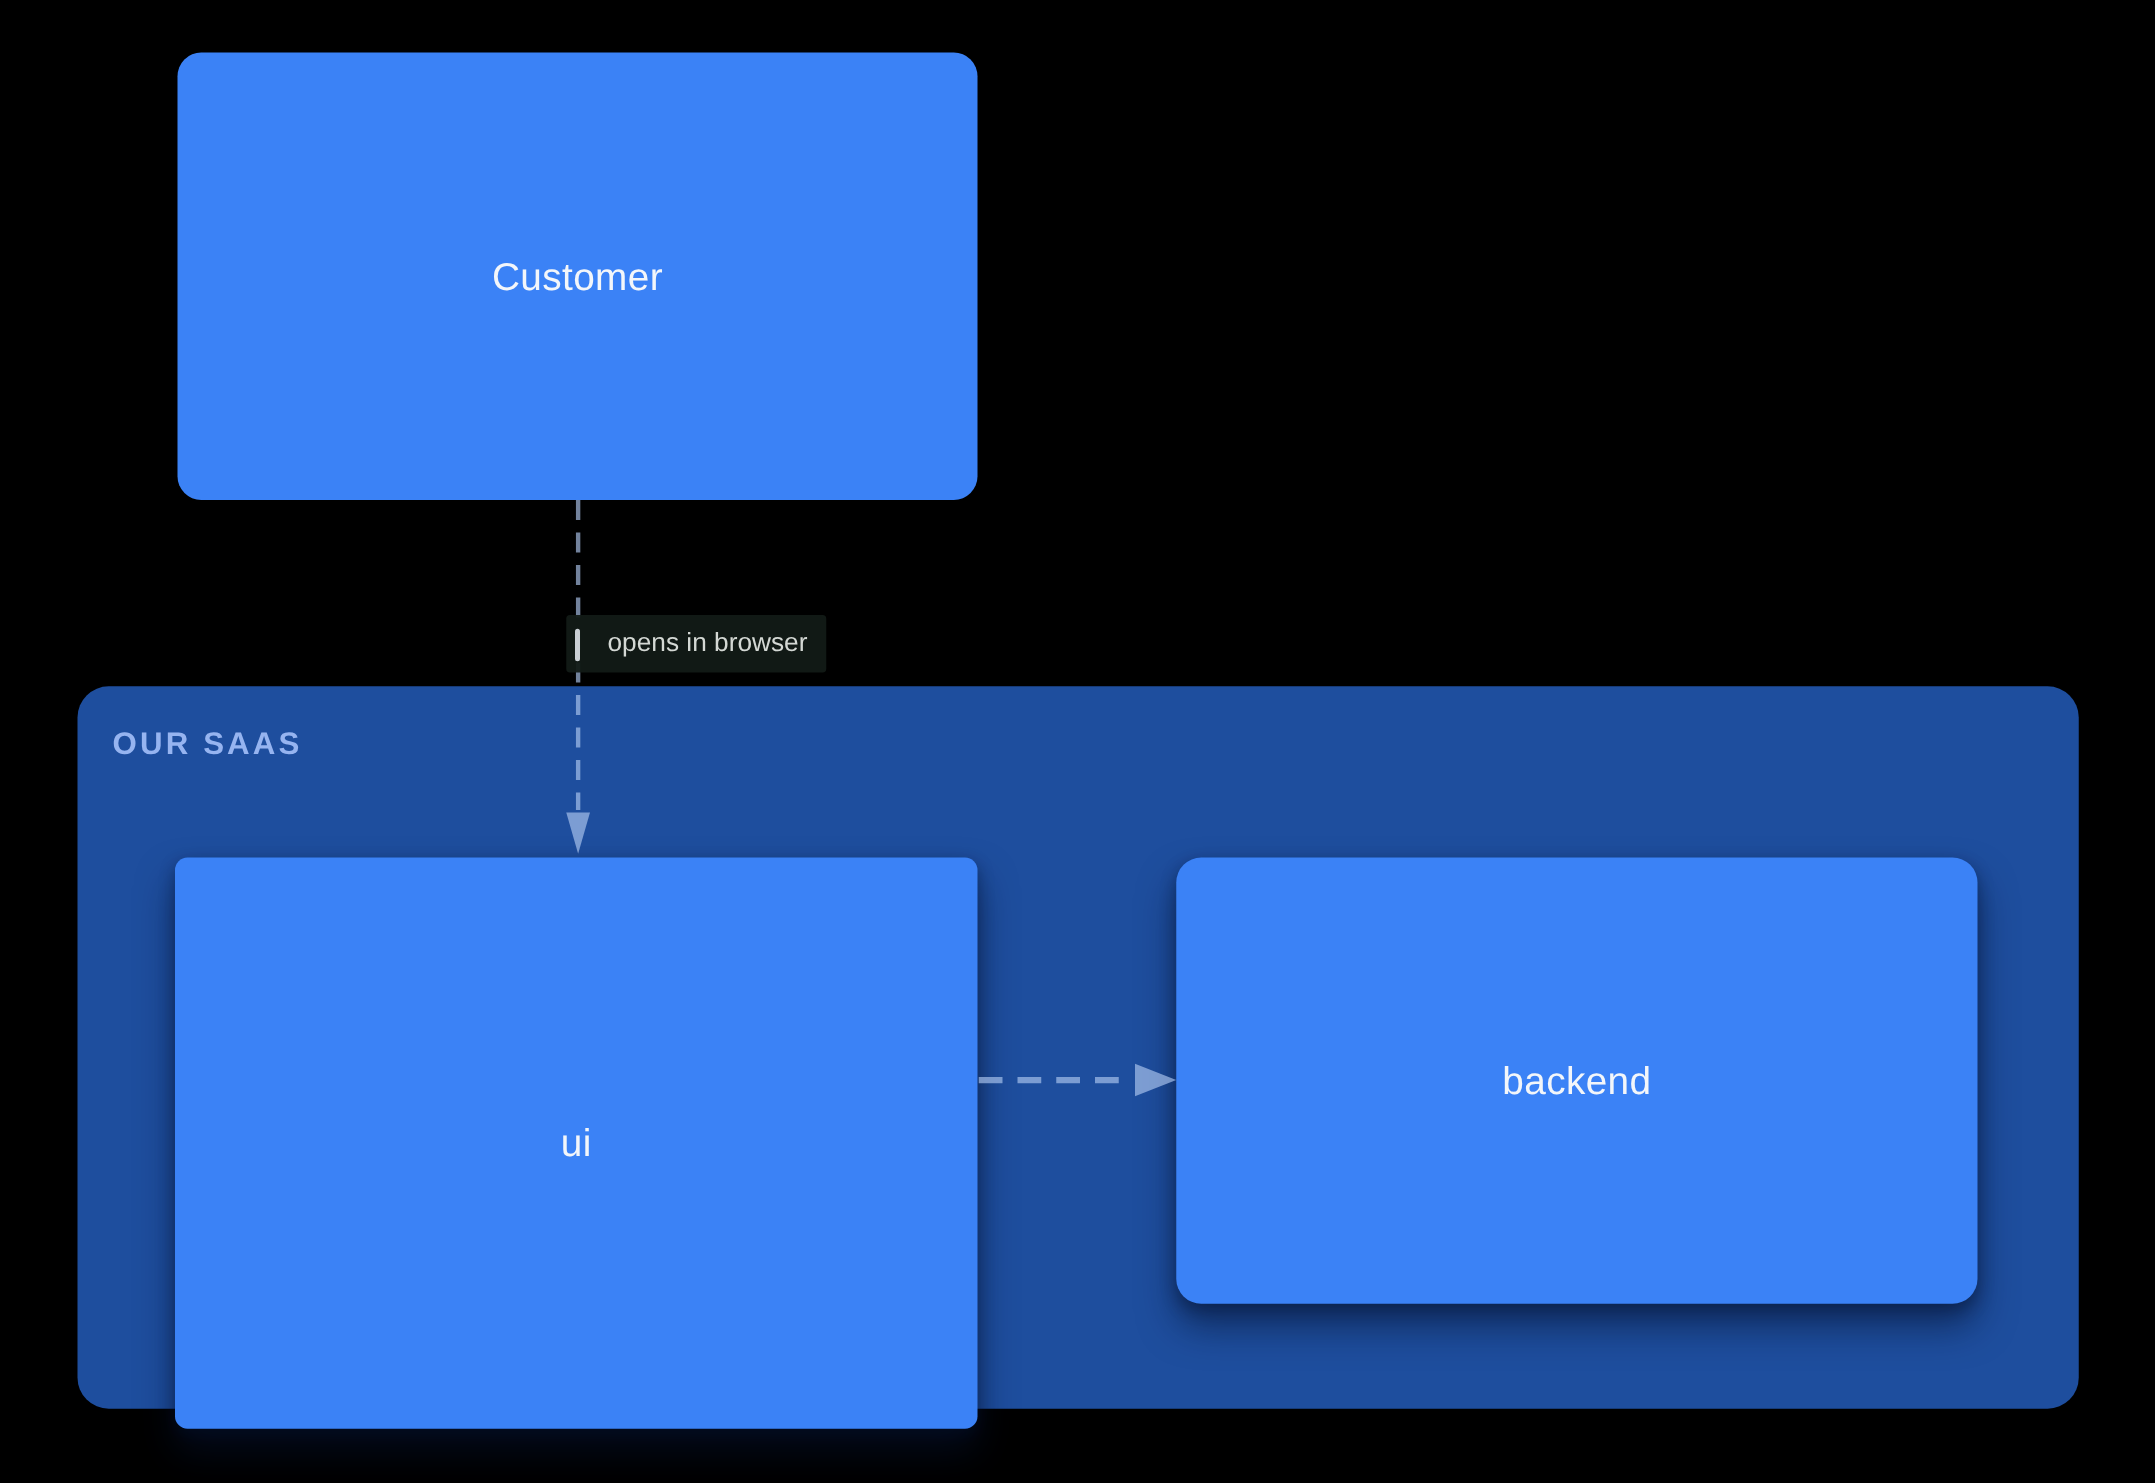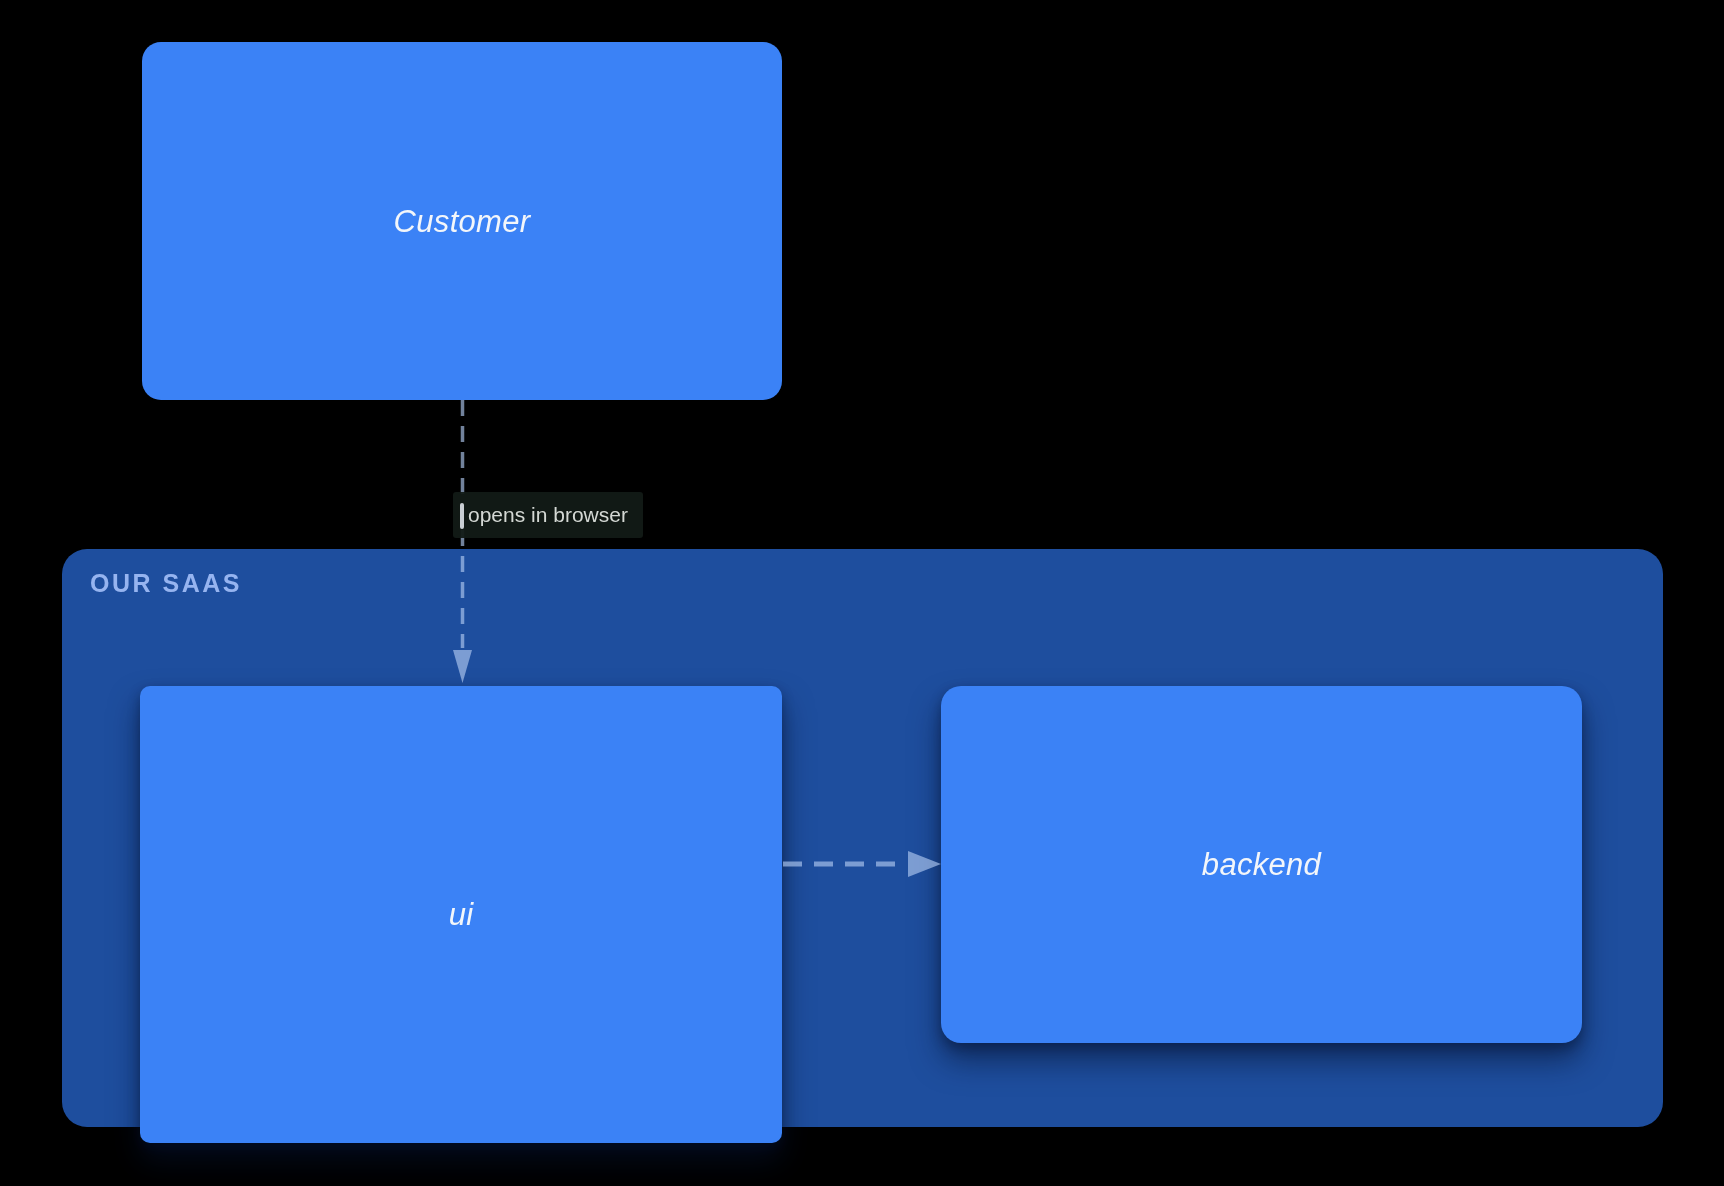--- a/index.html
+++ b/index.html
@@ -25,37 +25,36 @@
     background:var(--background);
   }
   .node{
     position:absolute;
     display:flex;align-items:center;justify-content:center;
     background:var(--node-fill);
     color:var(--node-text);
     font-size:31px;
     line-height:1;
     letter-spacing:0.3px;
-    font-style:italic;
   }
   .node-customer{
     left:142px;top:42px;width:640px;height:358px;
     border-radius:19px;
     box-shadow:6px 10px 22px rgba(0,0,0,0.9), -4px 4px 14px rgba(0,0,0,0.75);
   }
   .container-box{
     position:absolute;
     left:62px;top:549px;width:1601px;height:578px;
     background:var(--container-fill);
     border-radius:25px;
     box-shadow:8px 12px 26px rgba(0,0,0,0.9);
   }
   .container-label{
     position:absolute;
-    left:28px;top:20px;
+    left:28px;top:32px;
     font-size:25px;
     font-weight:700;
     letter-spacing:2.5px;
     color:var(--container-label);
   }
   .node-ui{
     left:78px;top:137px;width:642px;height:457px;
     border-radius:10px;
     box-shadow:0 18px 30px rgba(6,18,48,0.55), 0 5px 12px rgba(6,18,48,0.4);
   }
@@ -66,21 +65,21 @@
   }
   .arrows{
     position:absolute;
     left:0;top:0;width:1724px;height:1186px;
     pointer-events:none;
     z-index:3;
   }
   .edge-label{
     position:absolute;
     left:453px;top:492px;
-    padding:11px 15px 12px 15px;
+    padding:11px 15px 12px 33px;
     background:var(--edge-label-bg);
     color:var(--edge-label-text);
     font-size:21px;
     line-height:1.1;
     border-radius:3px;
     white-space:nowrap;
     z-index:4;
   }
   .edge-label-dash{
     position:absolute;

